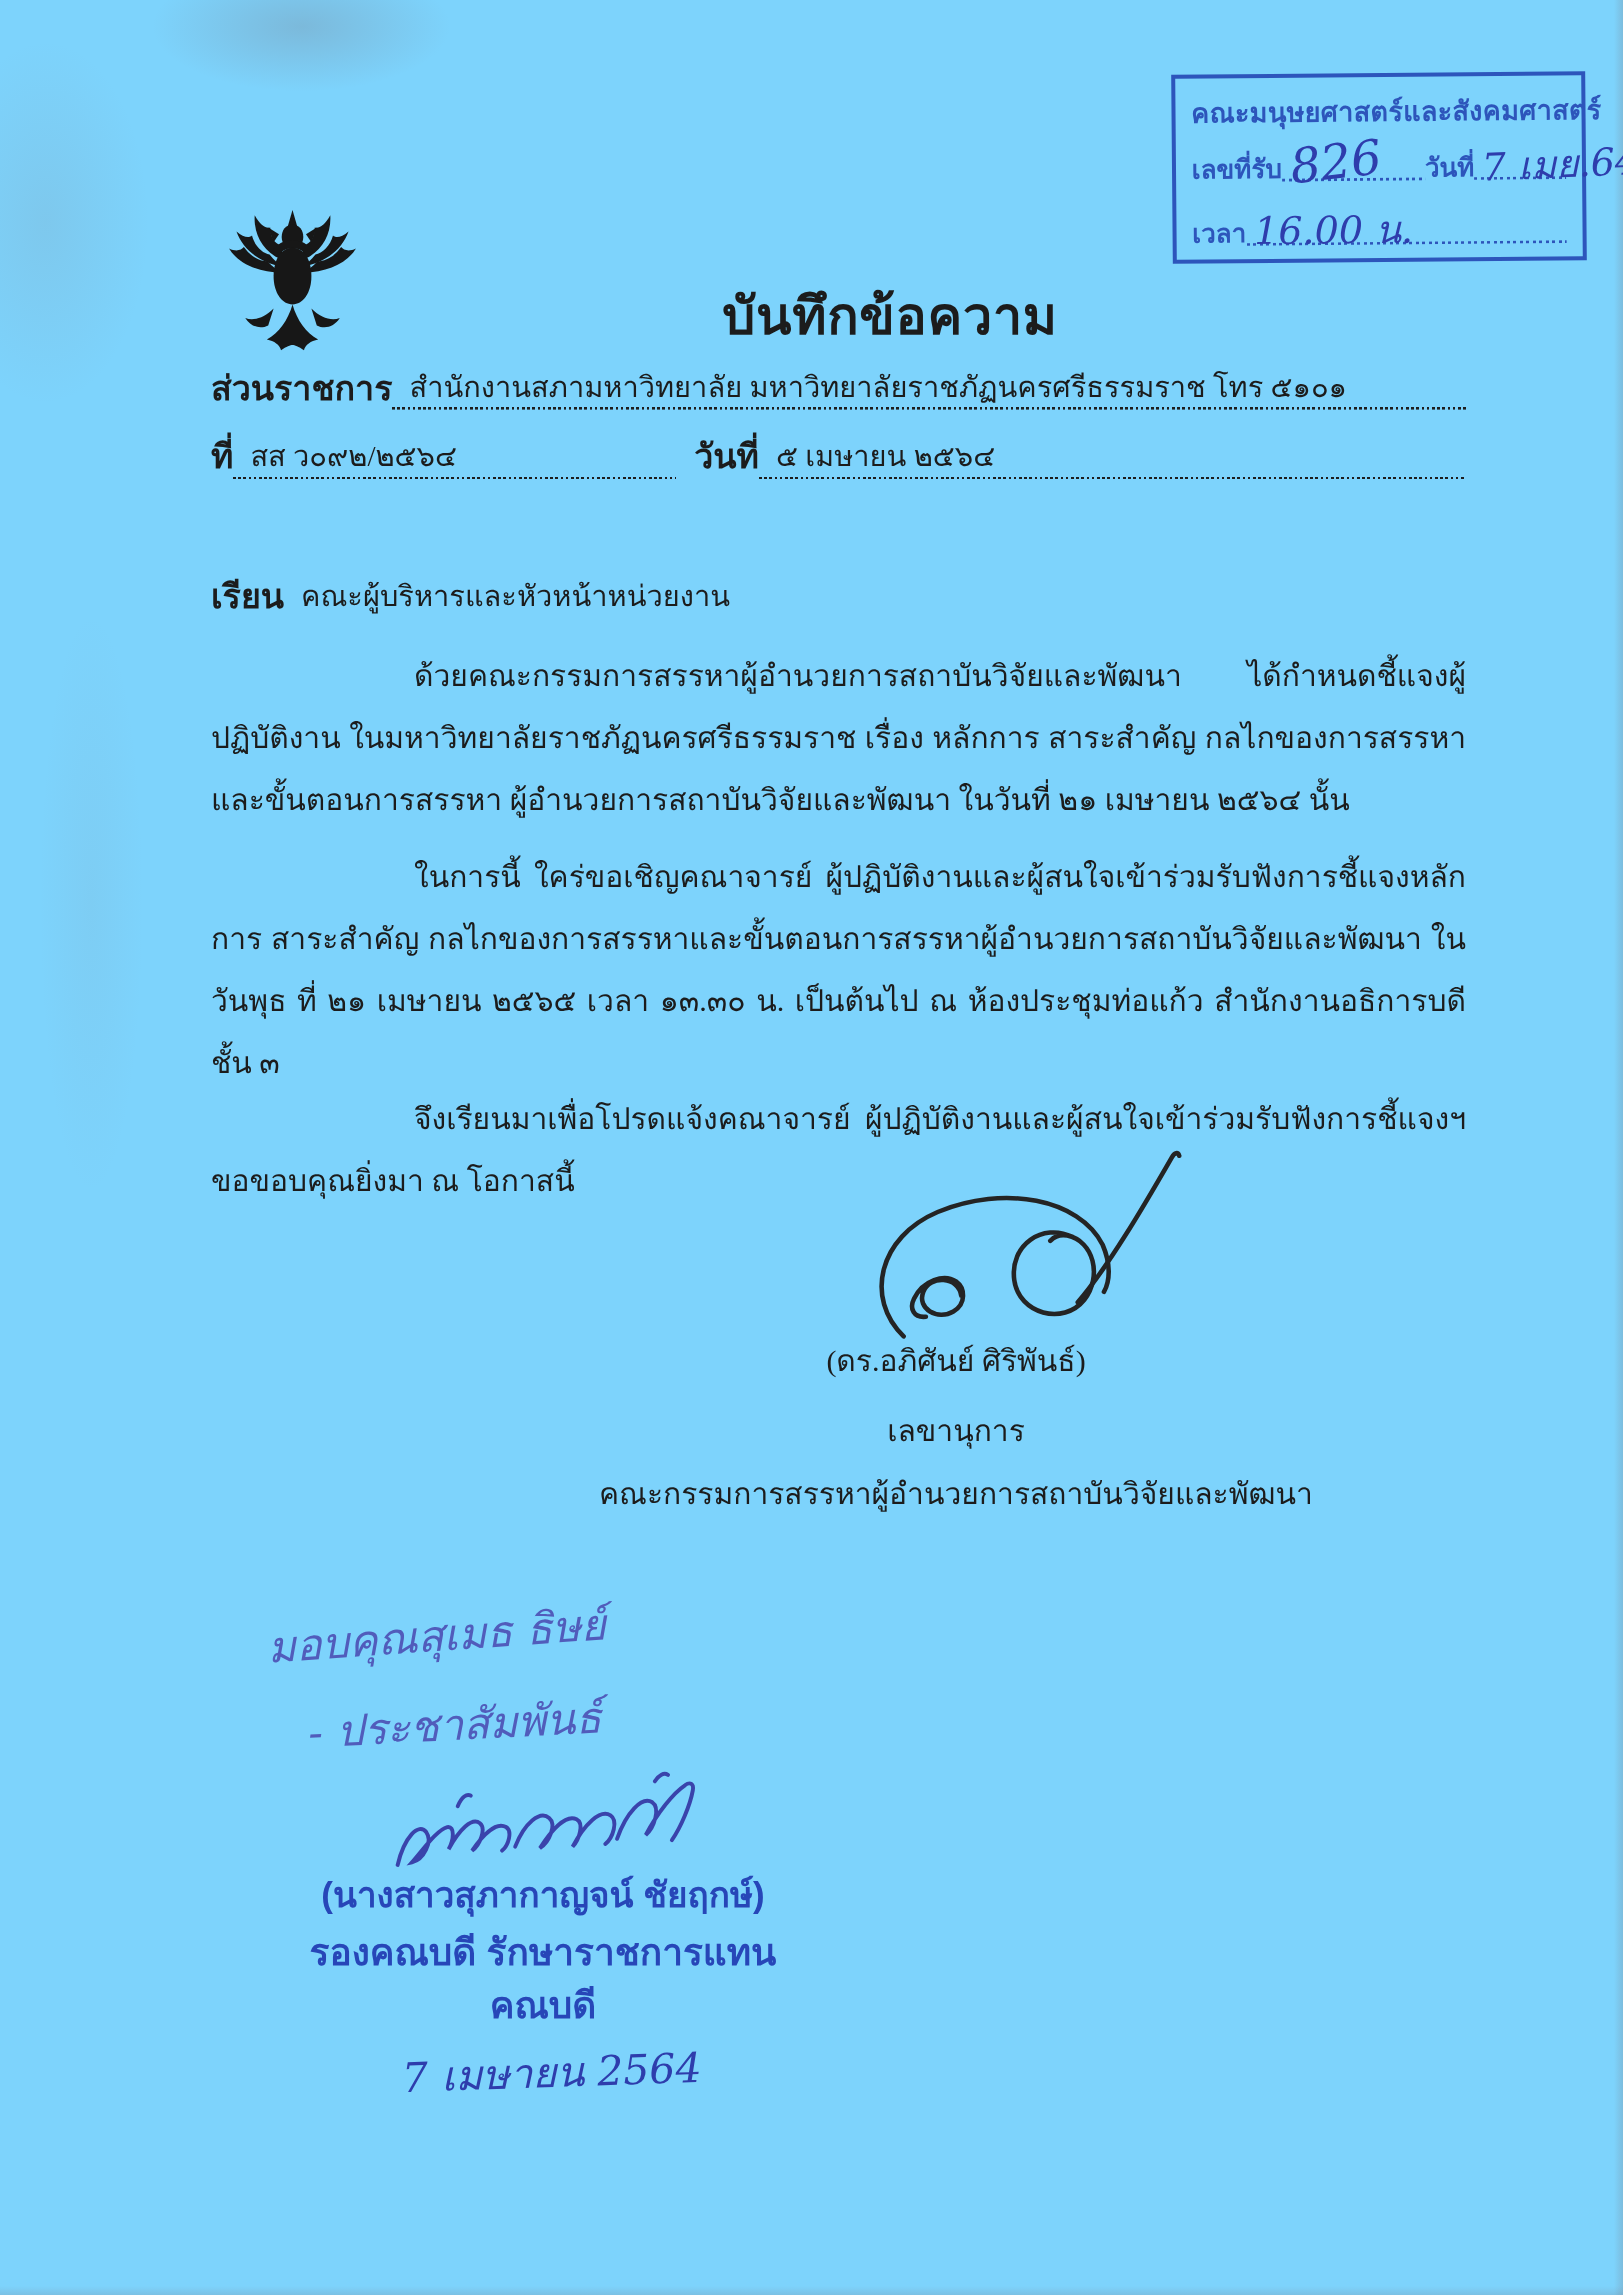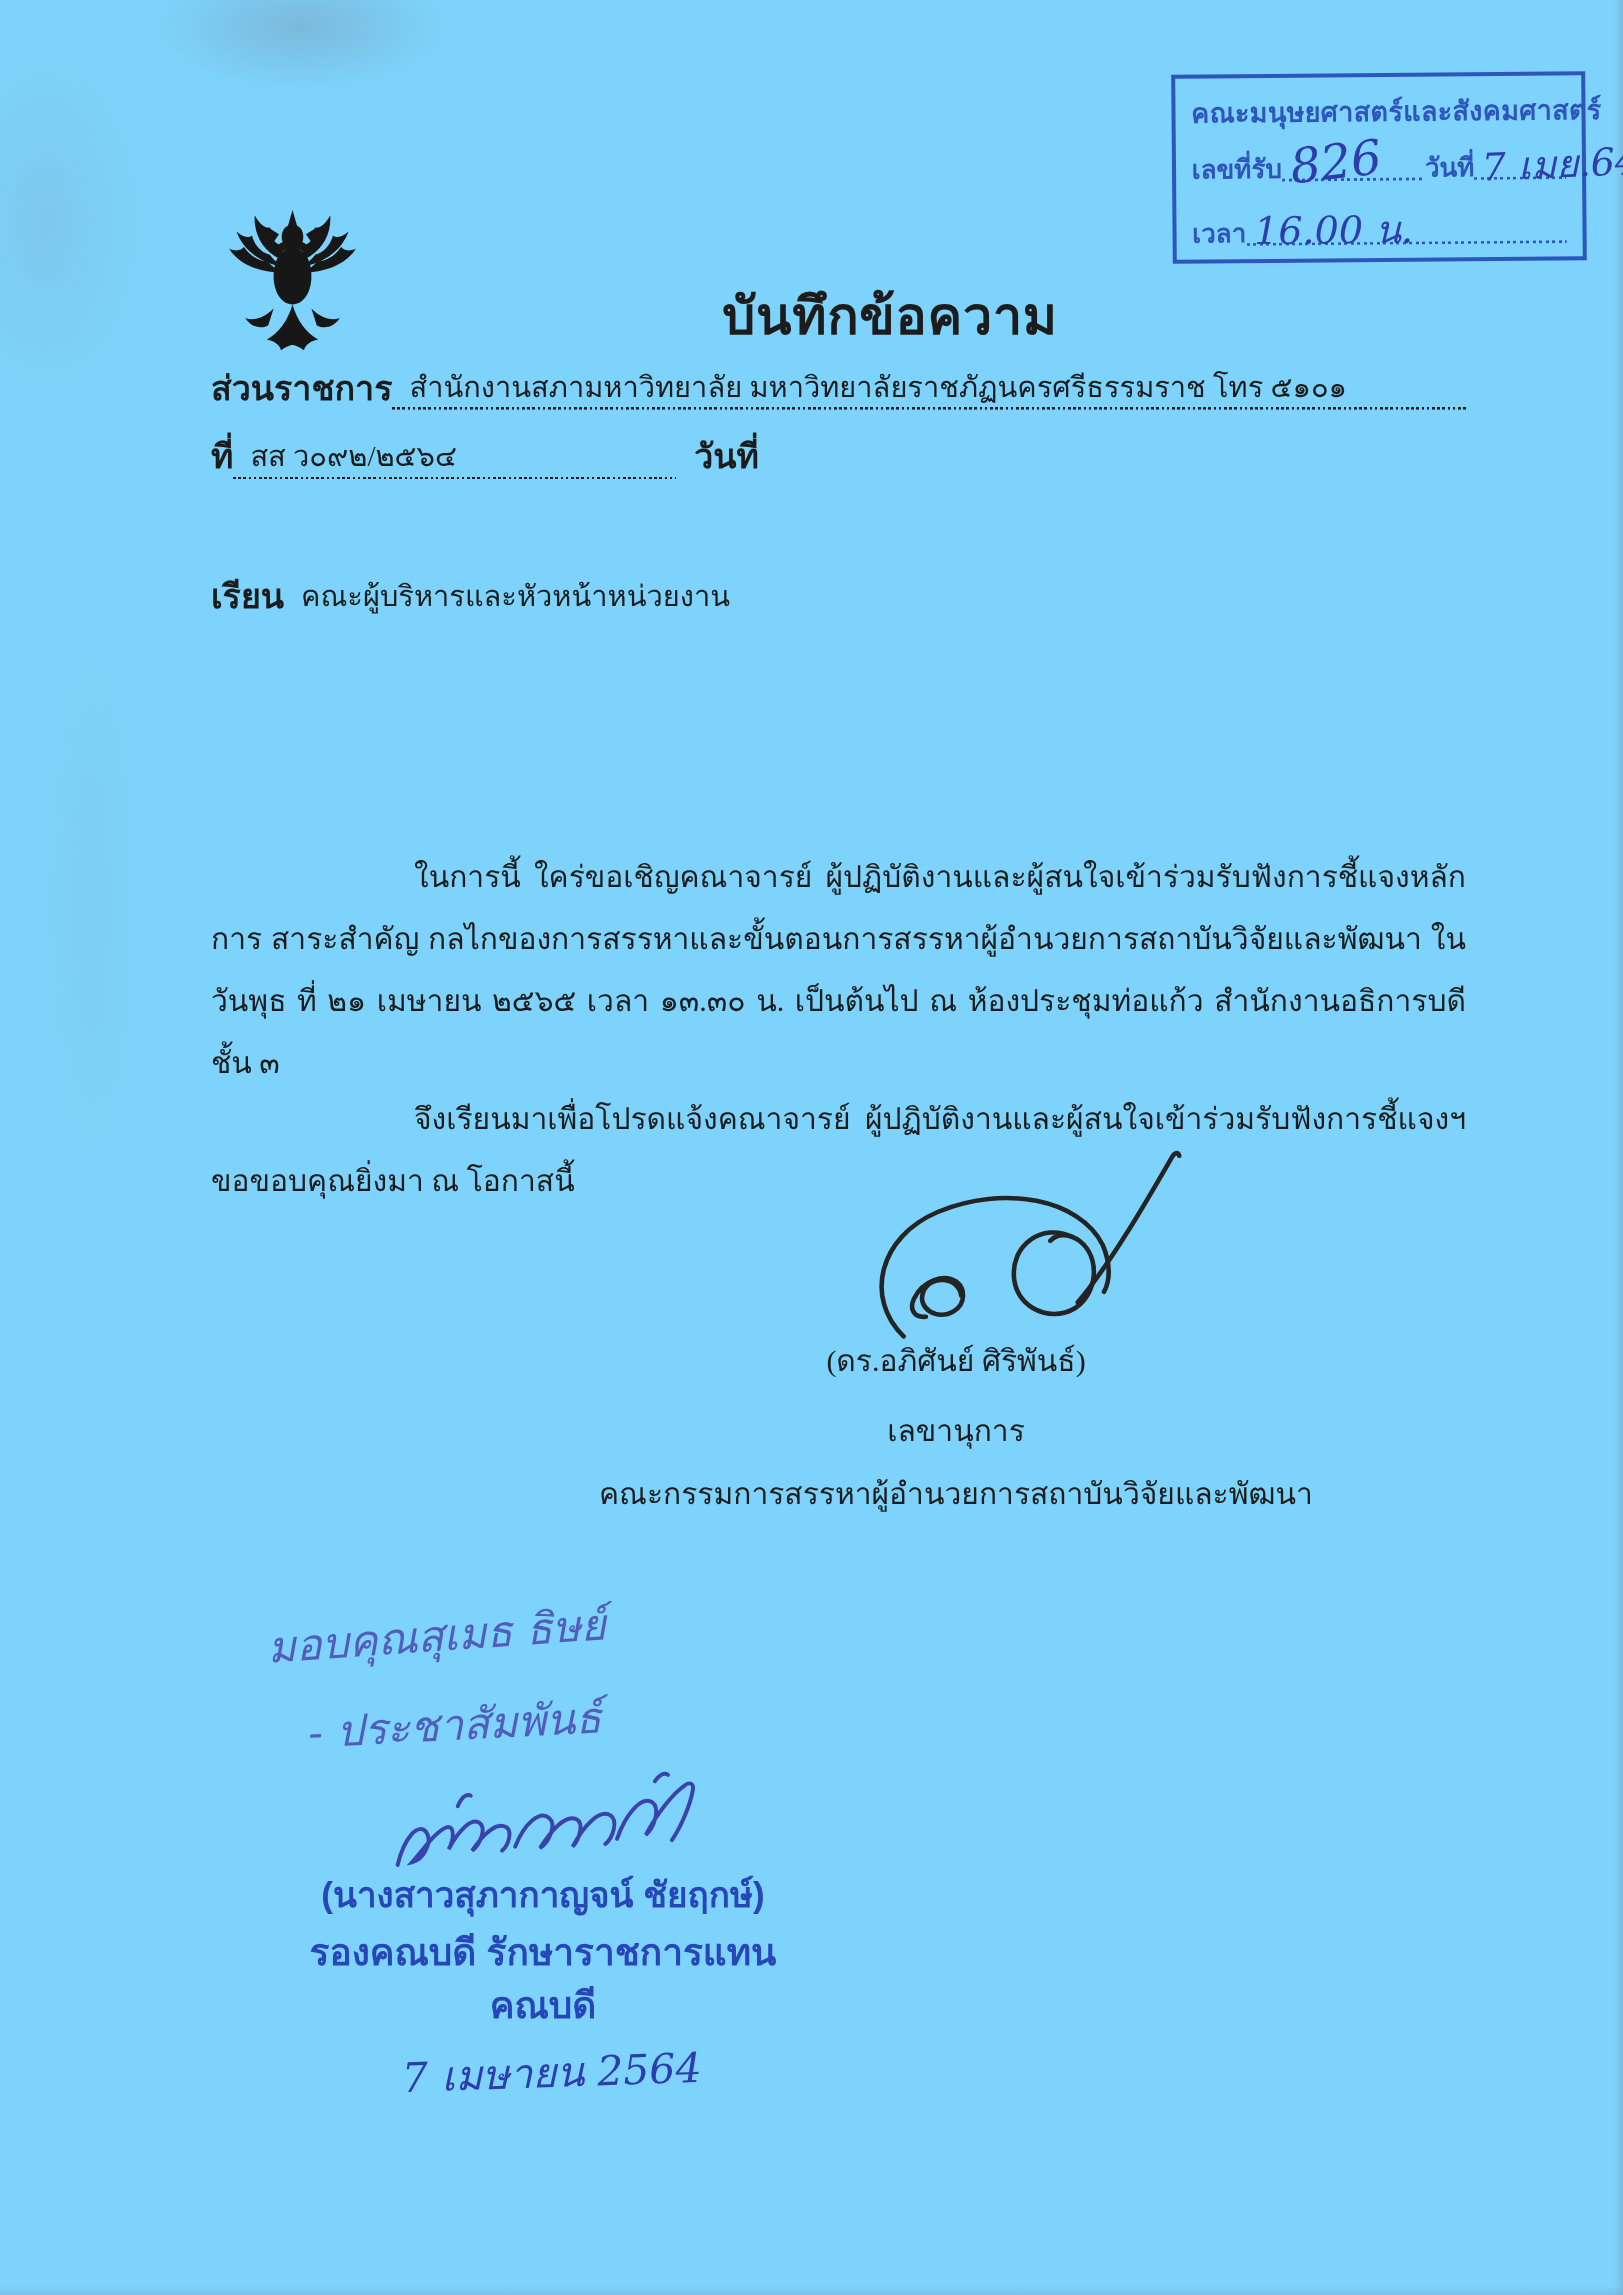--- a/index.html
+++ b/index.html
@@ -154,28 +154,30 @@
 
   <div class="frow row-agency">
     <span class="flabel">ส่วนราชการ</span>
     <span class="fvalue dotcell grow">สำนักงานสภามหาวิทยาลัย มหาวิทยาลัยราชภัฏนครศรีธรรมราช โทร ๕๑๐๑</span>
   </div>
 
   <div class="frow row-no">
     <span class="flabel">ที่</span>
     <span class="fvalue dotcell cell-no">สส ว๐๙๒/๒๕๖๔</span>
     <span class="flabel gap-date">วันที่</span>
+    <span class="fvalue dotcell grow">๕ เมษายน ๒๕๖๔</span>
   </div>
 
 
   <div class="frow row-to">
     <span class="flabel">เรียน</span>
     <span class="fvalue">คณะผู้บริหารและหัวหน้าหน่วยงาน</span>
   </div>
 
+  <div class="para p1">ด้วยคณะกรรมการสรรหาผู้อำนวยการสถาบันวิจัยและพัฒนา ได้กำหนดชี้แจงผู้ปฏิบัติงาน ในมหาวิทยาลัยราชภัฏนครศรีธรรมราช เรื่อง หลักการ สาระสำคัญ กลไกของการสรรหาและขั้นตอนการสรรหา ผู้อำนวยการสถาบันวิจัยและพัฒนา ในวันที่ ๒๑ เมษายน ๒๕๖๔ นั้น</div>
   <div class="para p2">ในการนี้ ใคร่ขอเชิญคณาจารย์ ผู้ปฏิบัติงานและผู้สนใจเข้าร่วมรับฟังการชี้แจงหลักการ สาระสำคัญ กลไกของการสรรหาและขั้นตอนการสรรหาผู้อำนวยการสถาบันวิจัยและพัฒนา ในวันพุธ ที่ ๒๑ เมษายน ๒๕๖๕ เวลา ๑๓.๓๐ น. เป็นต้นไป ณ ห้องประชุมท่อแก้ว สำนักงานอธิการบดี ชั้น ๓</div>
   <div class="para p3">จึงเรียนมาเพื่อโปรดแจ้งคณาจารย์ ผู้ปฏิบัติงานและผู้สนใจเข้าร่วมรับฟังการชี้แจงฯ ขอขอบคุณยิ่งมา ณ โอกาสนี้</div>
 
   <svg class="sig-black" width="347" height="216" viewBox="0 0 530 330" fill="none" stroke="#242424" stroke-width="7" stroke-linecap="round">
     <path d="M88 300 C28 242 50 148 140 110 C242 68 356 90 392 160 C404 188 404 214 394 232"></path>
     <path d="M176 238 C172 208 128 206 118 232 C108 258 140 276 164 262 C184 250 182 226 168 216 C150 204 118 214 104 242 C96 258 104 272 122 270"></path>
     <path d="M346 148 C300 126 250 160 257 214 C264 266 332 284 364 244 C392 208 378 154 338 146 C328 144 318 148 312 154"></path>
     <path d="M354 248 C400 194 452 106 498 26 C502 19 507 18 509 24"></path>
   </svg>
 

